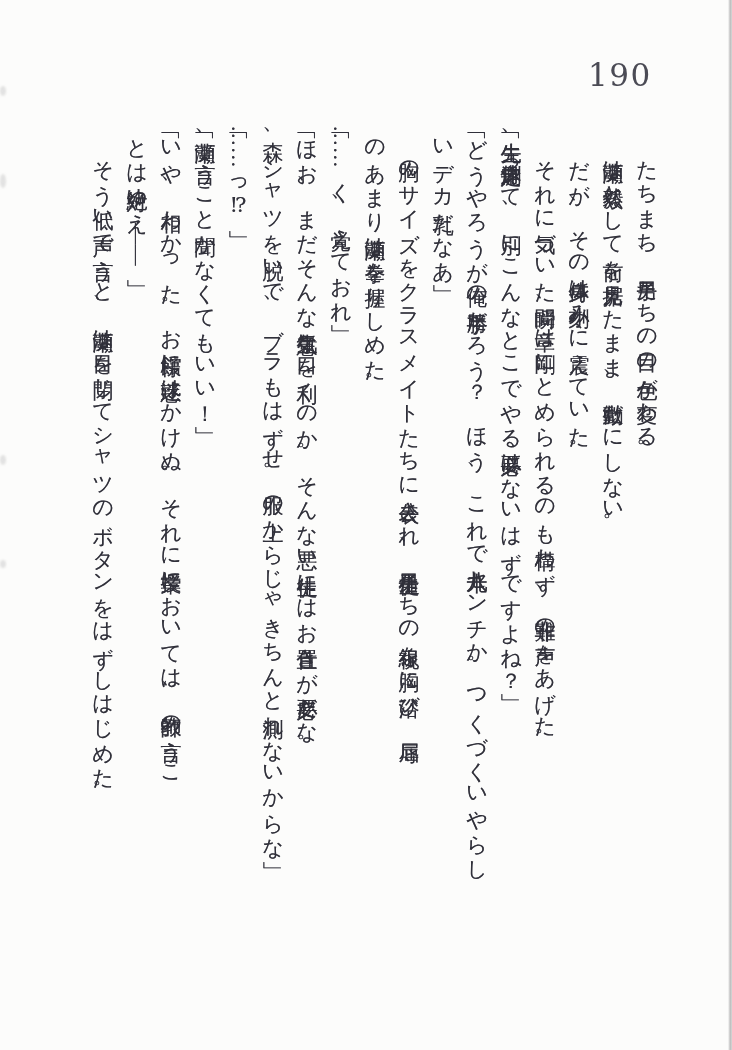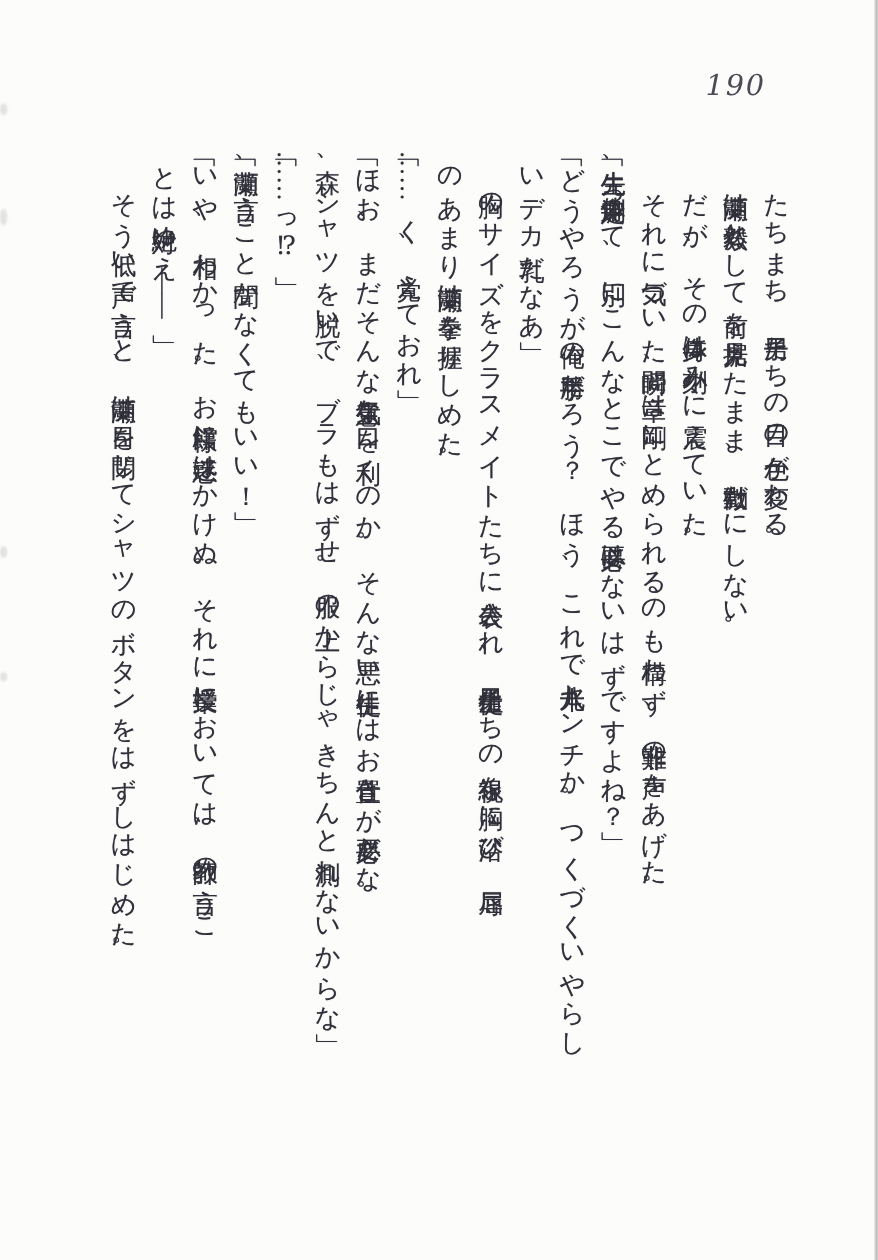--- a/index.html
+++ b/index.html
@@ -13,22 +13,21 @@
     height: 1050px;
     margin: 0;
     background: var(--paper, #fcfcfb);
     overflow: hidden;
     font-family: "Liberation Serif", "DejaVu Serif", serif;
   }
   .page-number {
     position: absolute;
     top: 57px;
     left: 588px;
-    font-size: 24px;
-    font-style: italic;
+    font-size: 31px;
     letter-spacing: 1.5px;
     color: var(--pagenum, #4b4b55);
     font-family: "DejaVu Serif", "Liberation Serif", serif;
   }
   .text-block {
     position: absolute;
     top: 125px;
     right: 68px;
     height: 845px;
     writing-mode: vertical-rl;

